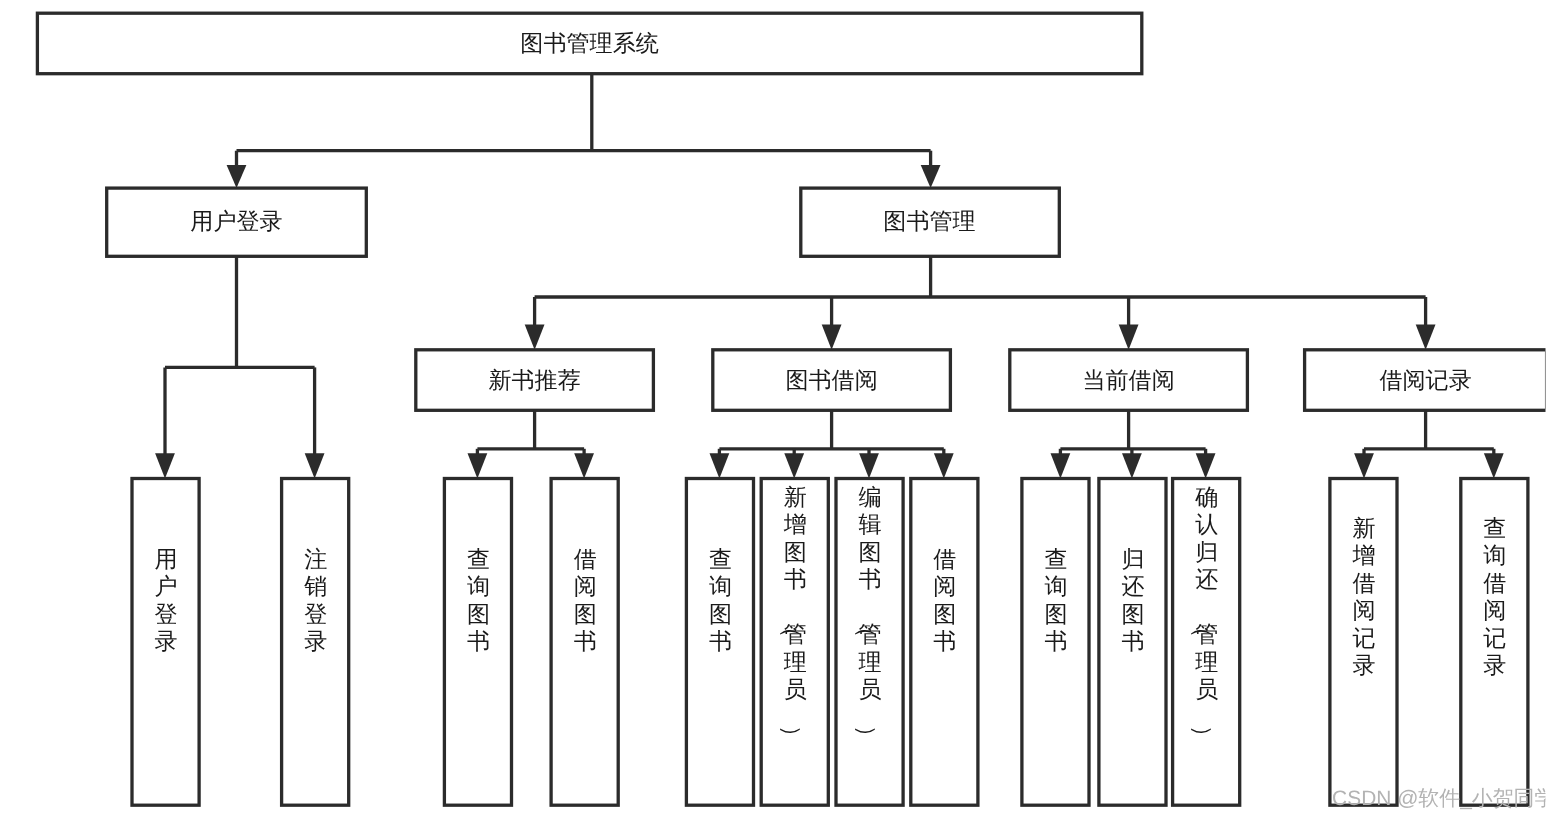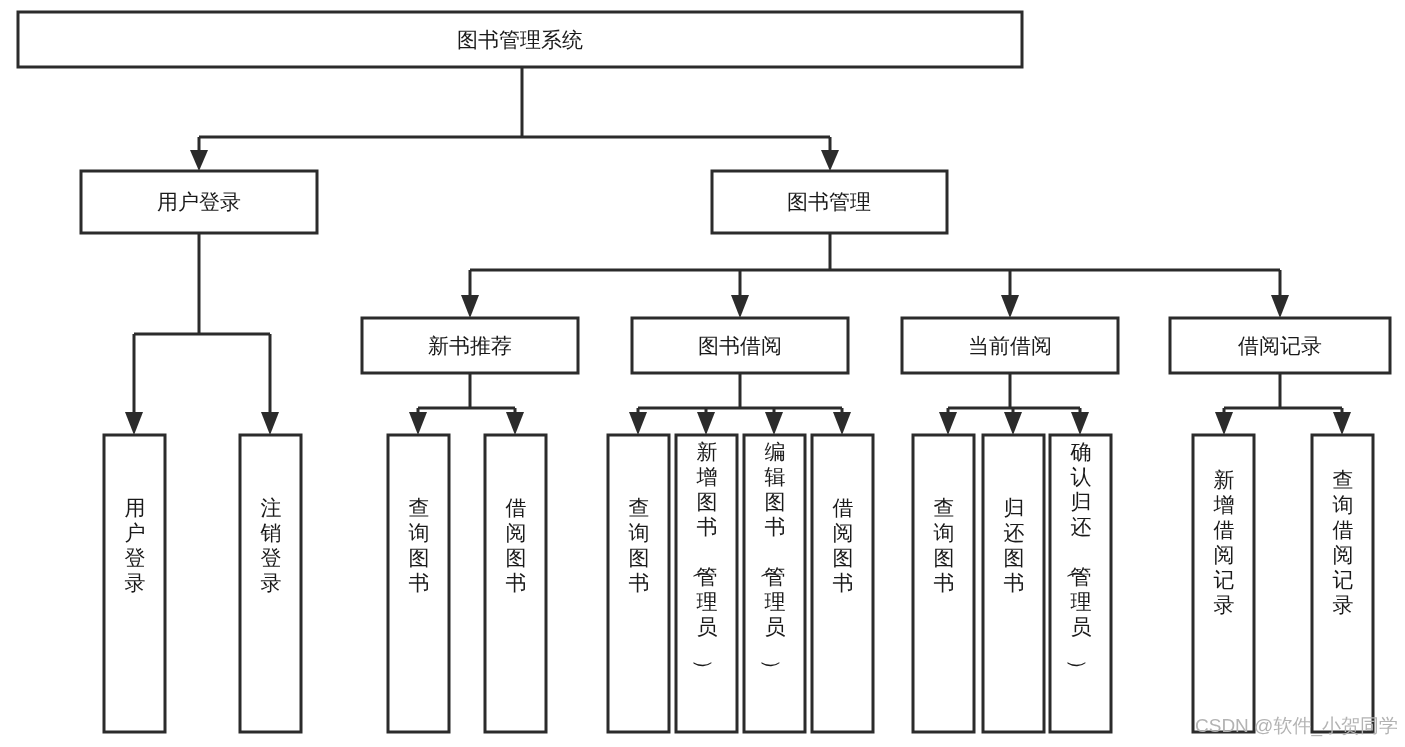--- a/index.html
+++ b/index.html
@@ -11,20 +11,21 @@
     width: 1405px;
     height: 747px;
     overflow: hidden;
     font-family: "Liberation Sans", "DejaVu Sans", sans-serif;
   }
   #diagram-root {
     position: relative;
     width: 1176px;
     height: 747px;
     background: #ffffff;
+    margin-left: 16px;
   }
   svg.diagram-canvas {
     position: absolute;
     top: 0;
     left: 0;
     width: 1405px;
     height: 747px;
   }
   .node-box {
     fill: #ffffff;

